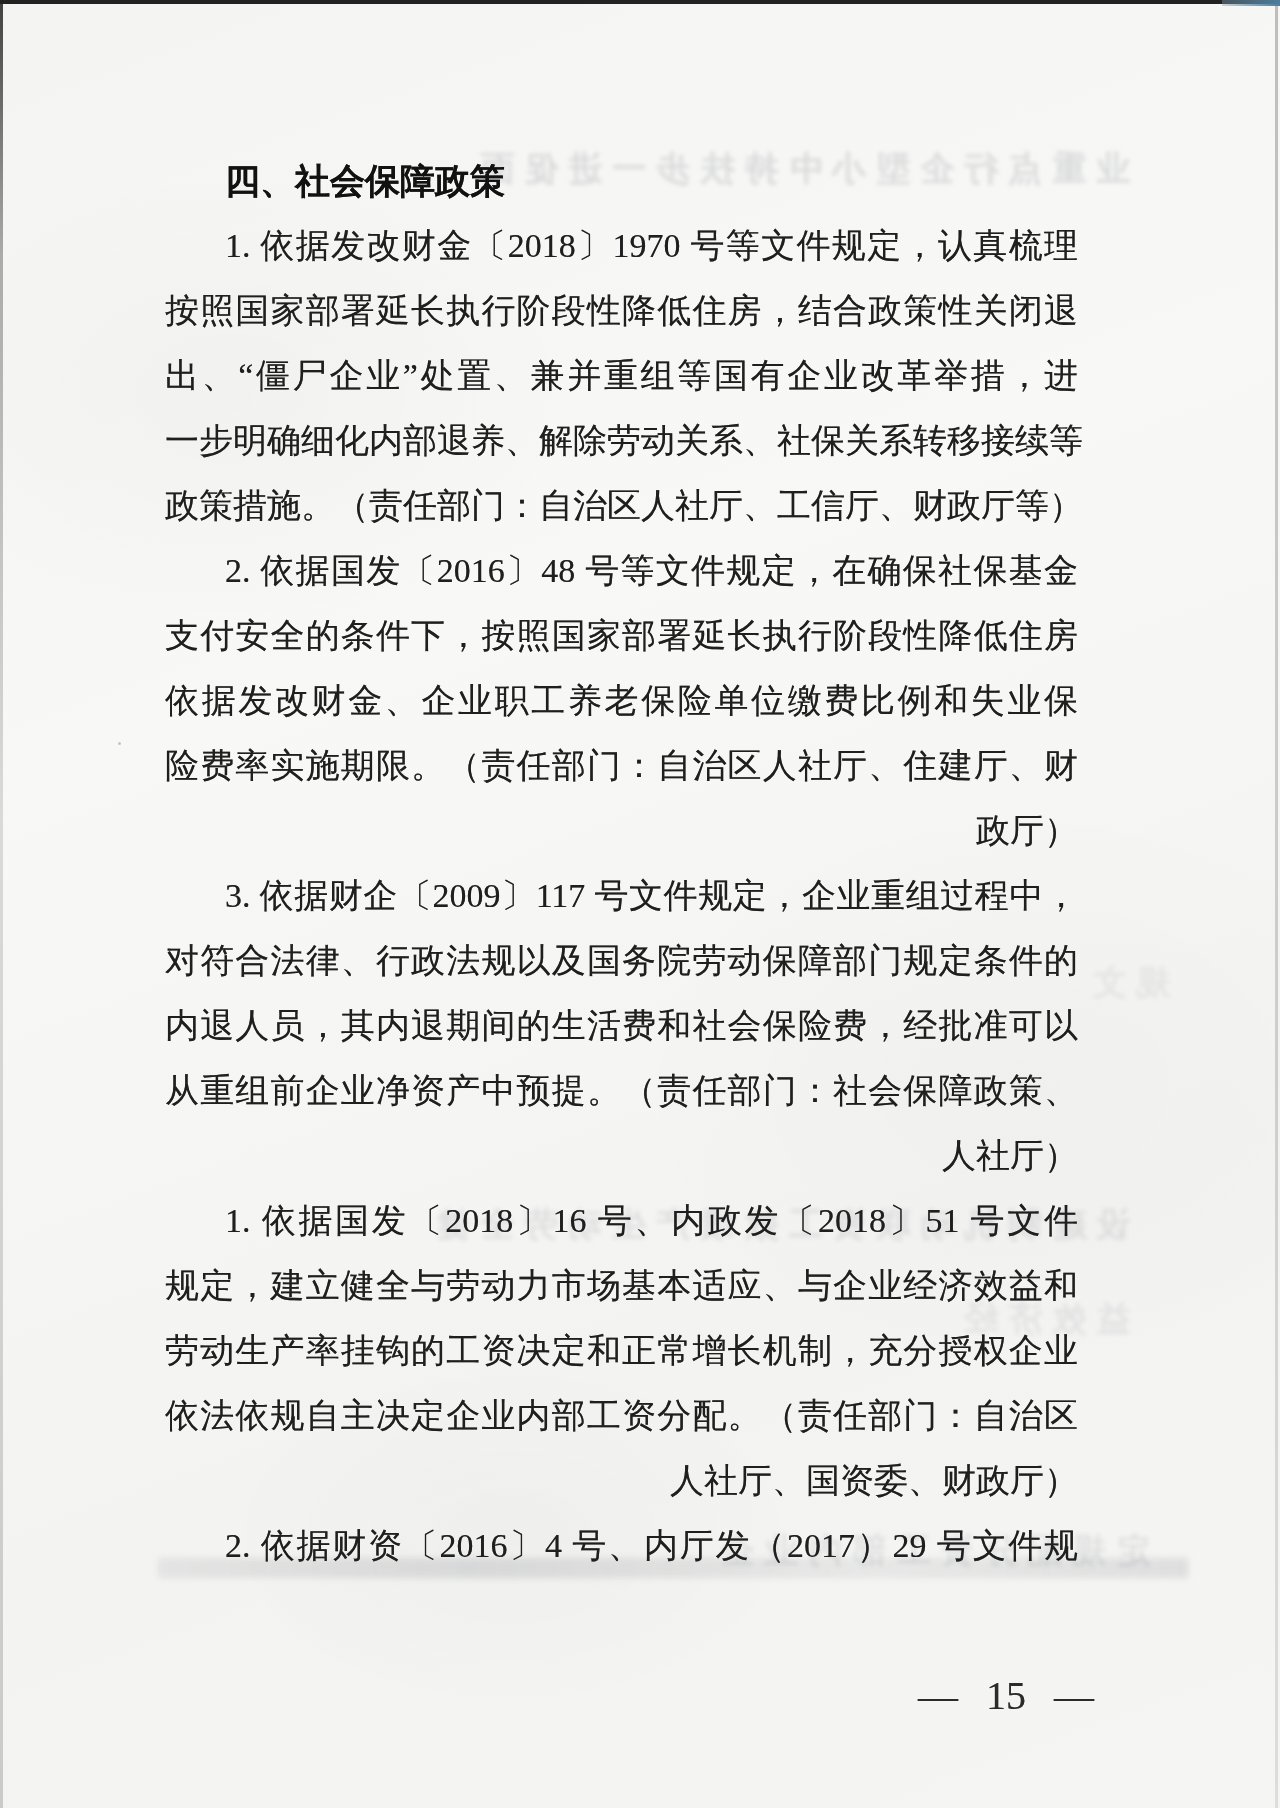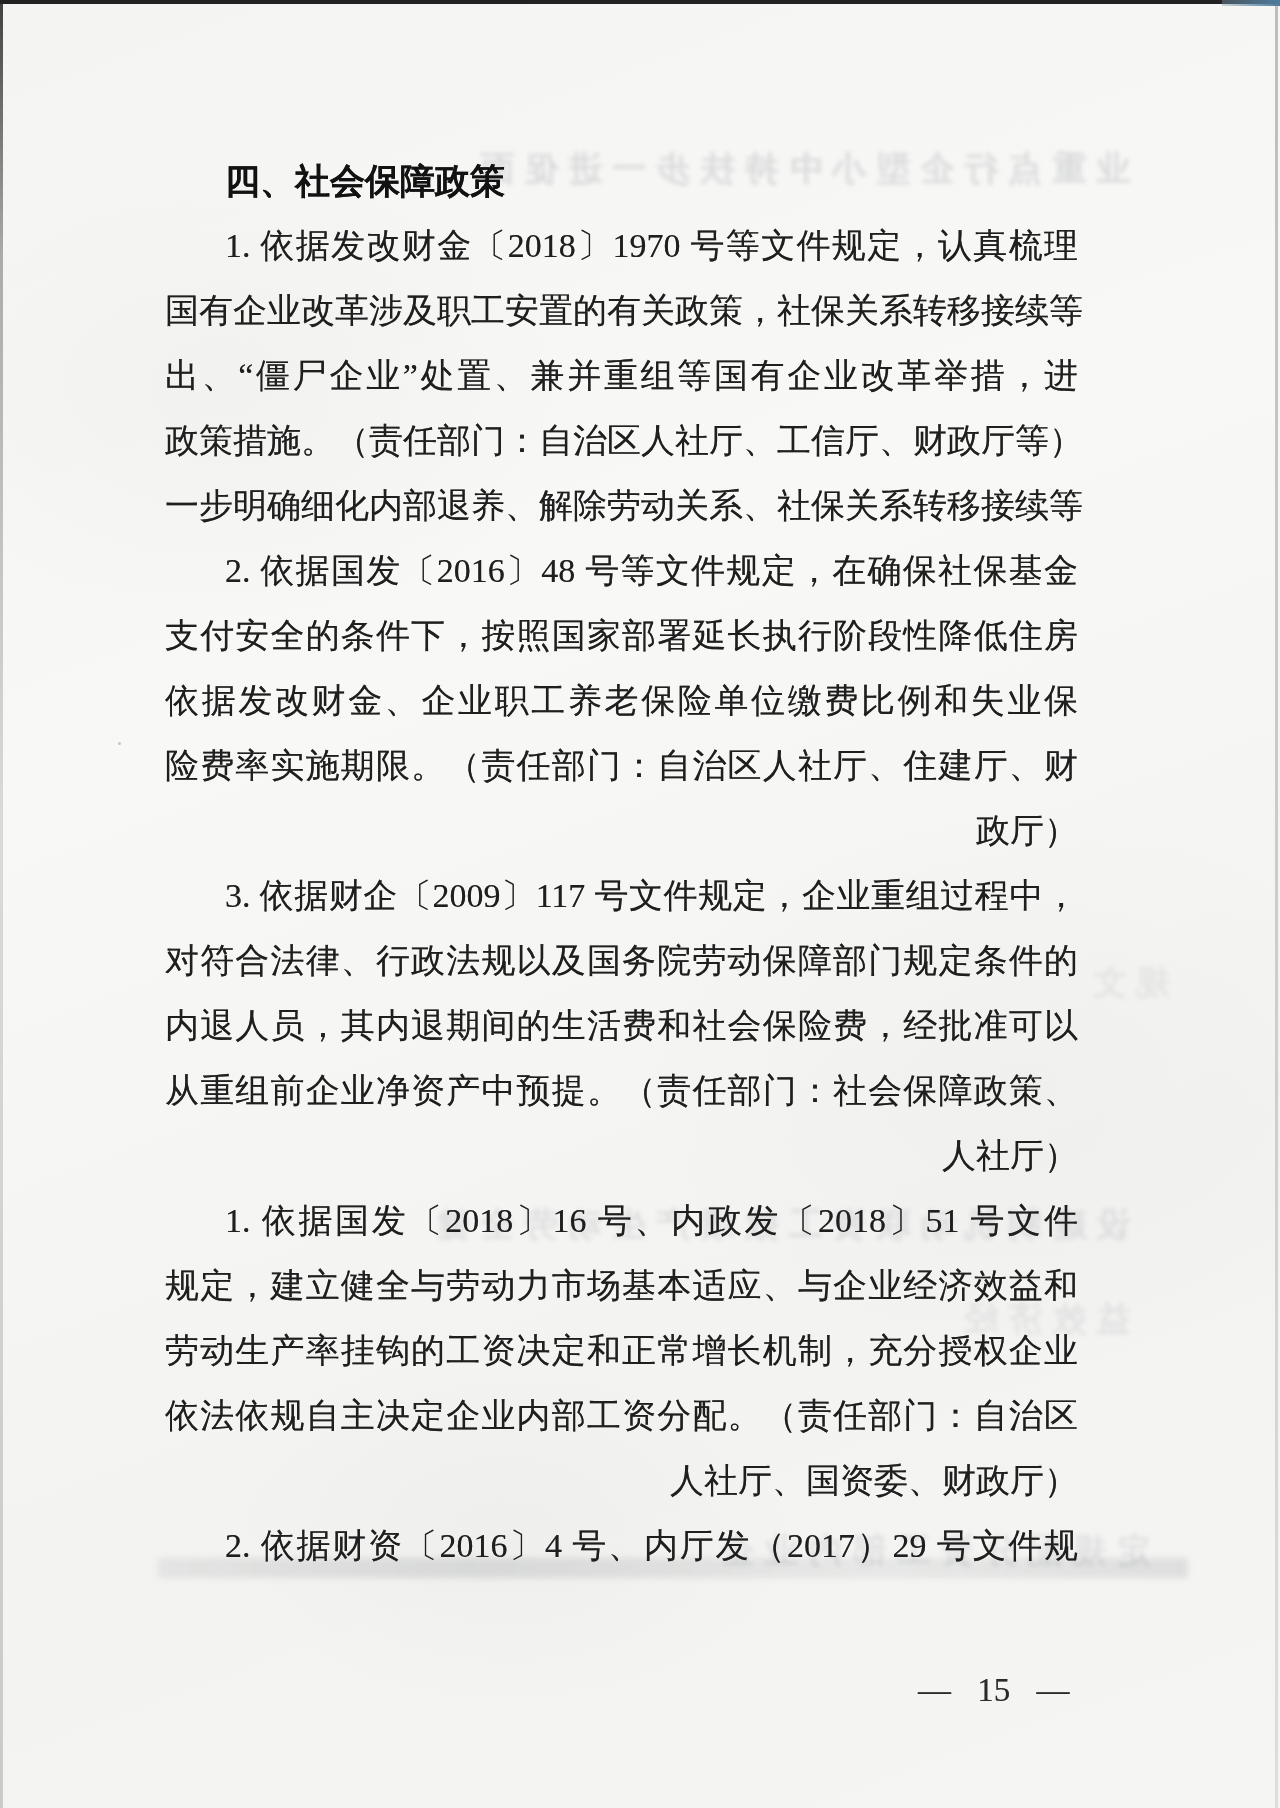--- a/index.html
+++ b/index.html
@@ -44,21 +44,21 @@
   .l-body{text-align:justify;text-align-last:justify;}
   .l-indent{text-align:justify;text-align-last:justify;text-indent:60px;}
   .l-short{text-align:right;}
   .l-heading{
     font-family:"Liberation Sans","DejaVu Sans",sans-serif;
     font-weight:700;font-size:35px;text-indent:60px;color:#121212;
     text-shadow:0 0 .5px rgba(0,0,0,.8);
   }
   .page-number{
     position:absolute;left:918px;top:1672px;width:220px;
-    font-size:33px;color:#2b2b2b;word-spacing:18px;white-space:nowrap;
+    font-size:40px;color:#2b2b2b;word-spacing:18px;white-space:nowrap;
     text-shadow:0 0 .5px rgba(30,30,30,.5);
   }
 </style>
 </head>
 <body>
 
 <div class="paper">
 
   <div class="edge-top"></div>
   <div class="edge-top-blue"></div>
@@ -71,24 +71,24 @@
   <div class="ghost" style="left:700px;top:1528px;width:450px;opacity:.7;">定规配分资工部内业企</div>
   <div class="ghost" style="left:1020px;top:960px;width:150px;opacity:.5;">规文</div>
 
   <div class="smudge-band"></div>
   <div class="speck" style="left:481px;top:186px;width:5px;height:4px;"></div>
   <div class="speck" style="left:118px;top:742px;width:3px;height:3px;opacity:.4;"></div>
 
   <div class="text-block">
     <div class="line l-heading">四、社会保障政策</div>
     <div class="line l-indent">1. 依据发改财金〔2018〕1970 号等文件规定，认真梳理</div>
-    <div class="line l-body">国有企业改革涉及职工安置的有关政策，社保关系转移接续等</div>
+    <div class="line l-body">按照国家部署延长执行阶段性降低住房，结合政策性关闭退</div>
     <div class="line l-body">出、“僵尸企业”处置、兼并重组等国有企业改革举措，进</div>
+    <div class="line l-body">一步明确细化内部退养、解除劳动关系、社保关系转移接续等</div>
     <div class="line l-body">政策措施。（责任部门：自治区人社厅、工信厅、财政厅等）</div>
-    <div class="line l-body">一步明确细化内部退养、解除劳动关系、社保关系转移接续等</div>
     <div class="line l-indent">2. 依据国发〔2016〕48 号等文件规定，在确保社保基金</div>
     <div class="line l-body">支付安全的条件下，按照国家部署延长执行阶段性降低住房</div>
     <div class="line l-body">依据发改财金、企业职工养老保险单位缴费比例和失业保</div>
     <div class="line l-body">险费率实施期限。（责任部门：自治区人社厅、住建厅、财</div>
     <div class="line l-short">政厅）</div>
     <div class="line l-indent">3. 依据财企〔2009〕117 号文件规定，企业重组过程中，</div>
     <div class="line l-body">对符合法律、行政法规以及国务院劳动保障部门规定条件的</div>
     <div class="line l-body">内退人员，其内退期间的生活费和社会保险费，经批准可以</div>
     <div class="line l-body">从重组前企业净资产中预提。（责任部门：社会保障政策、</div>
     <div class="line l-short">人社厅）</div>

